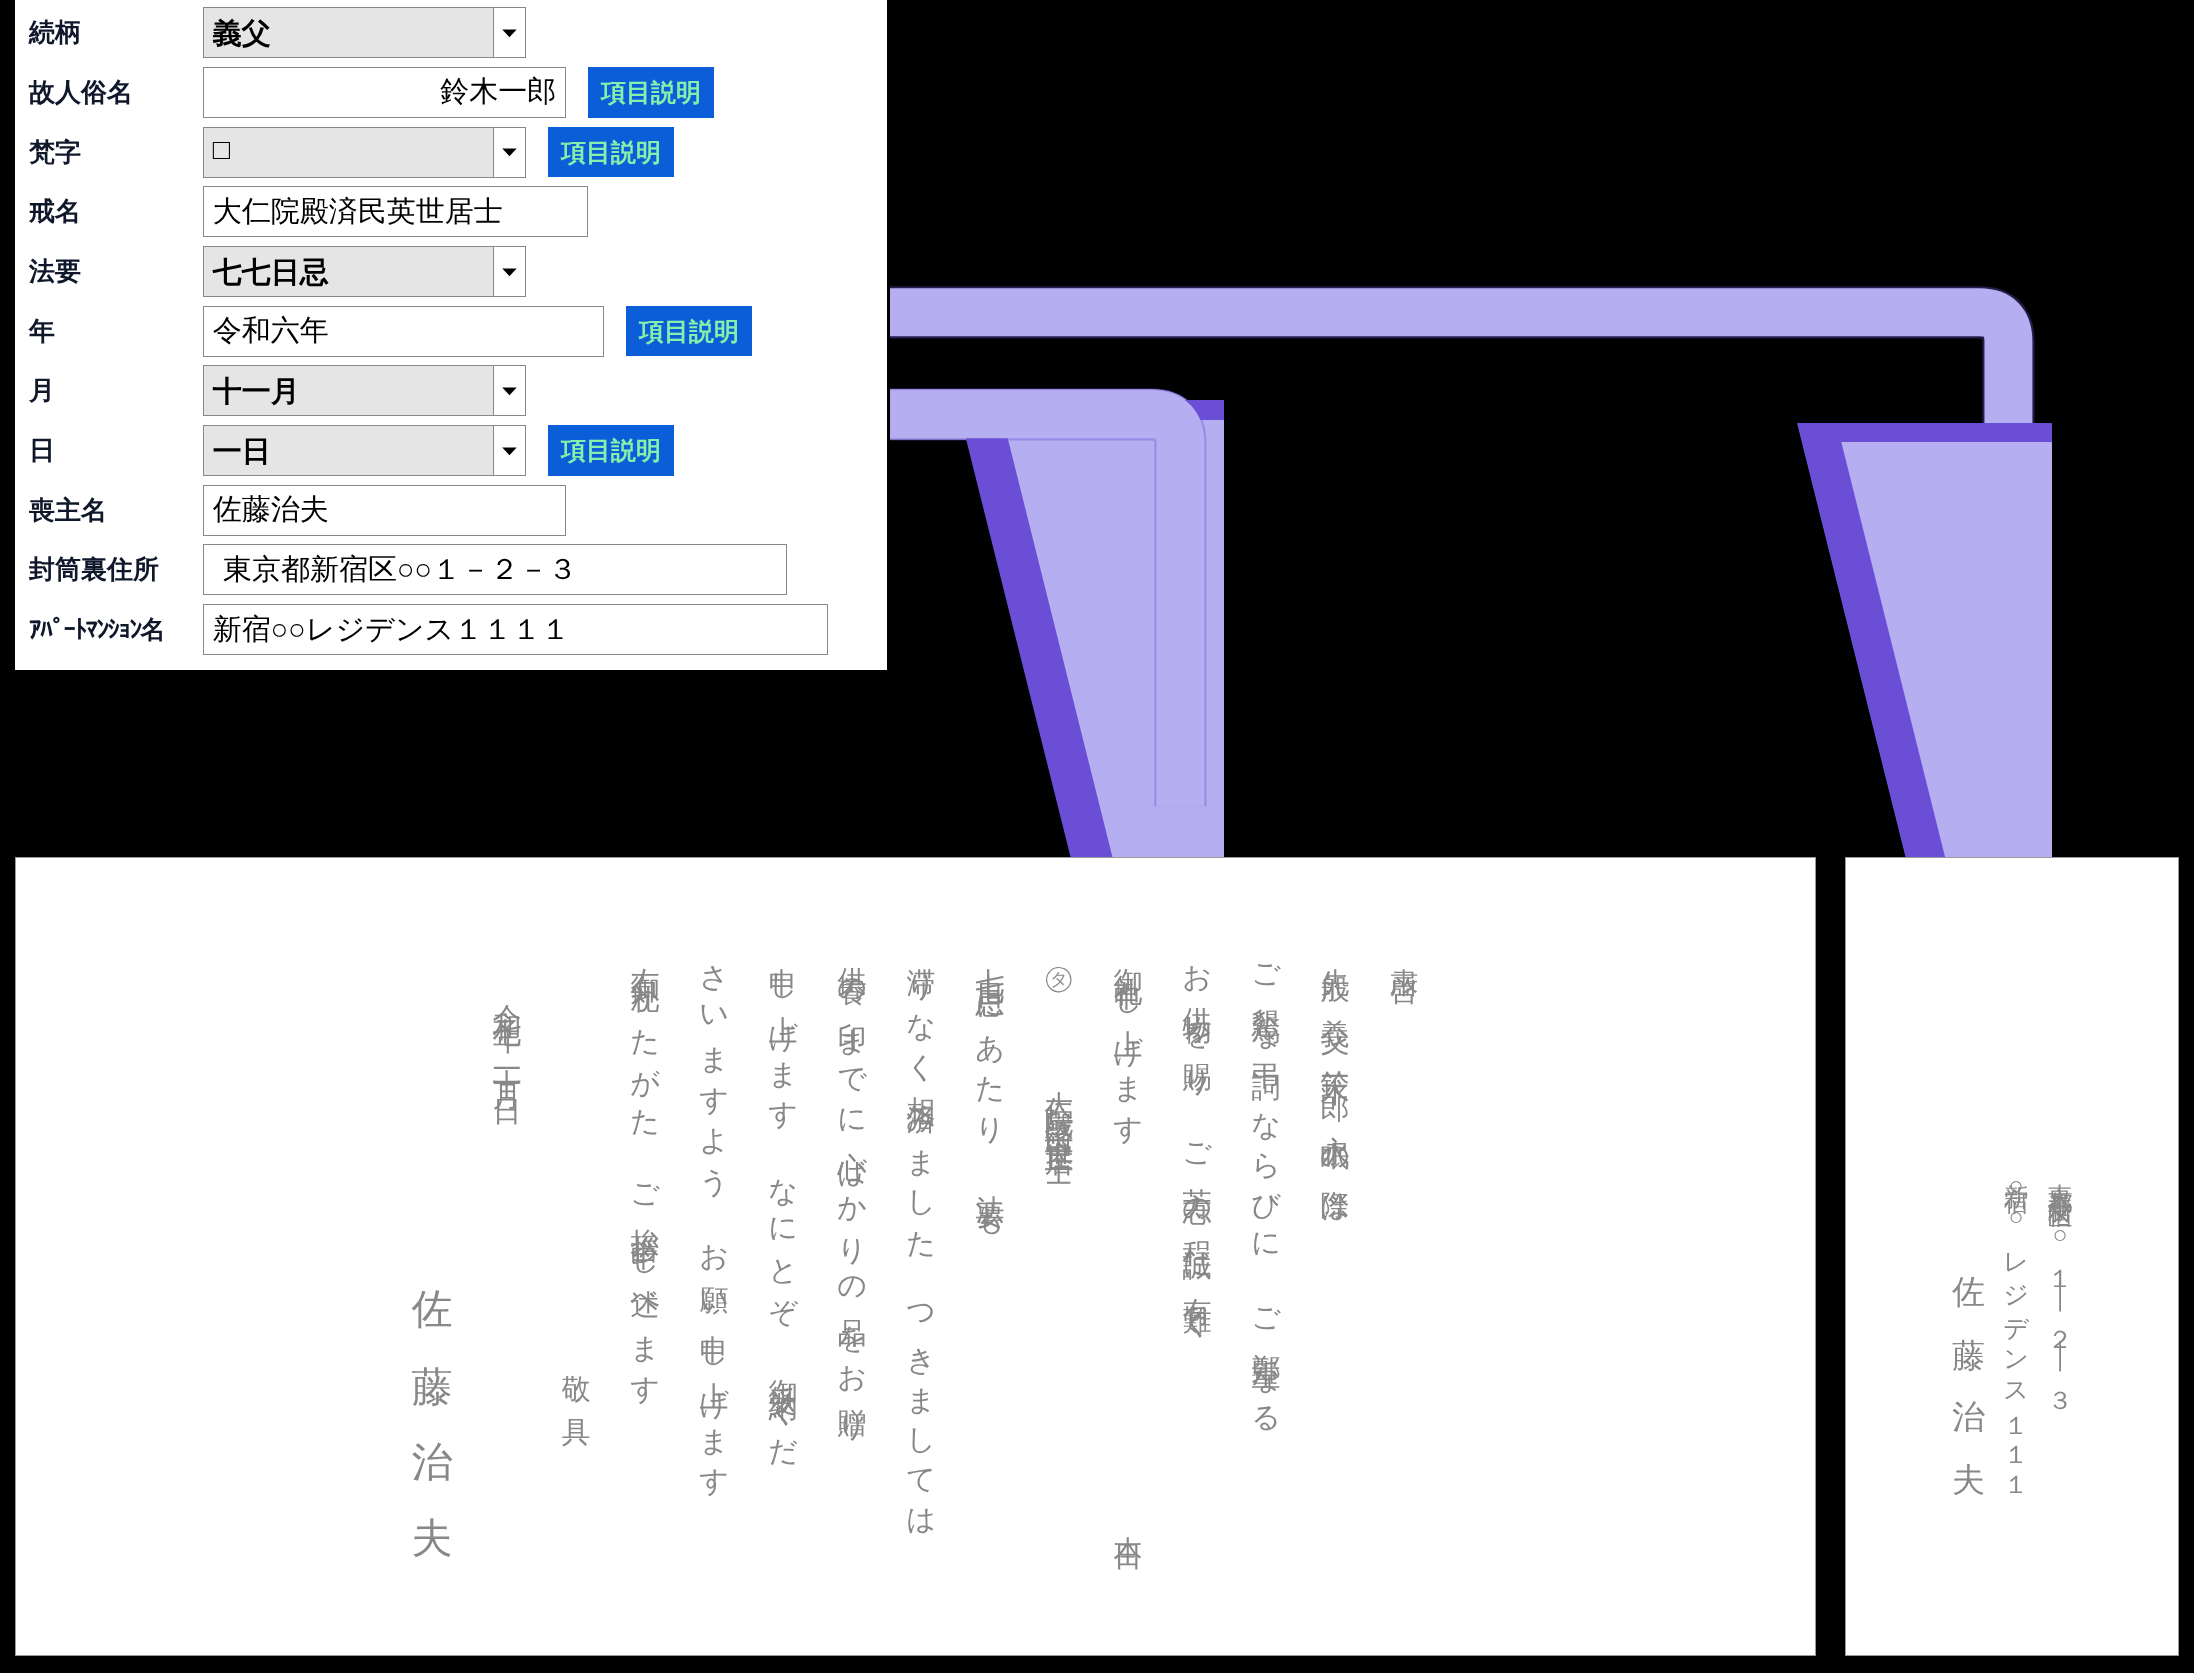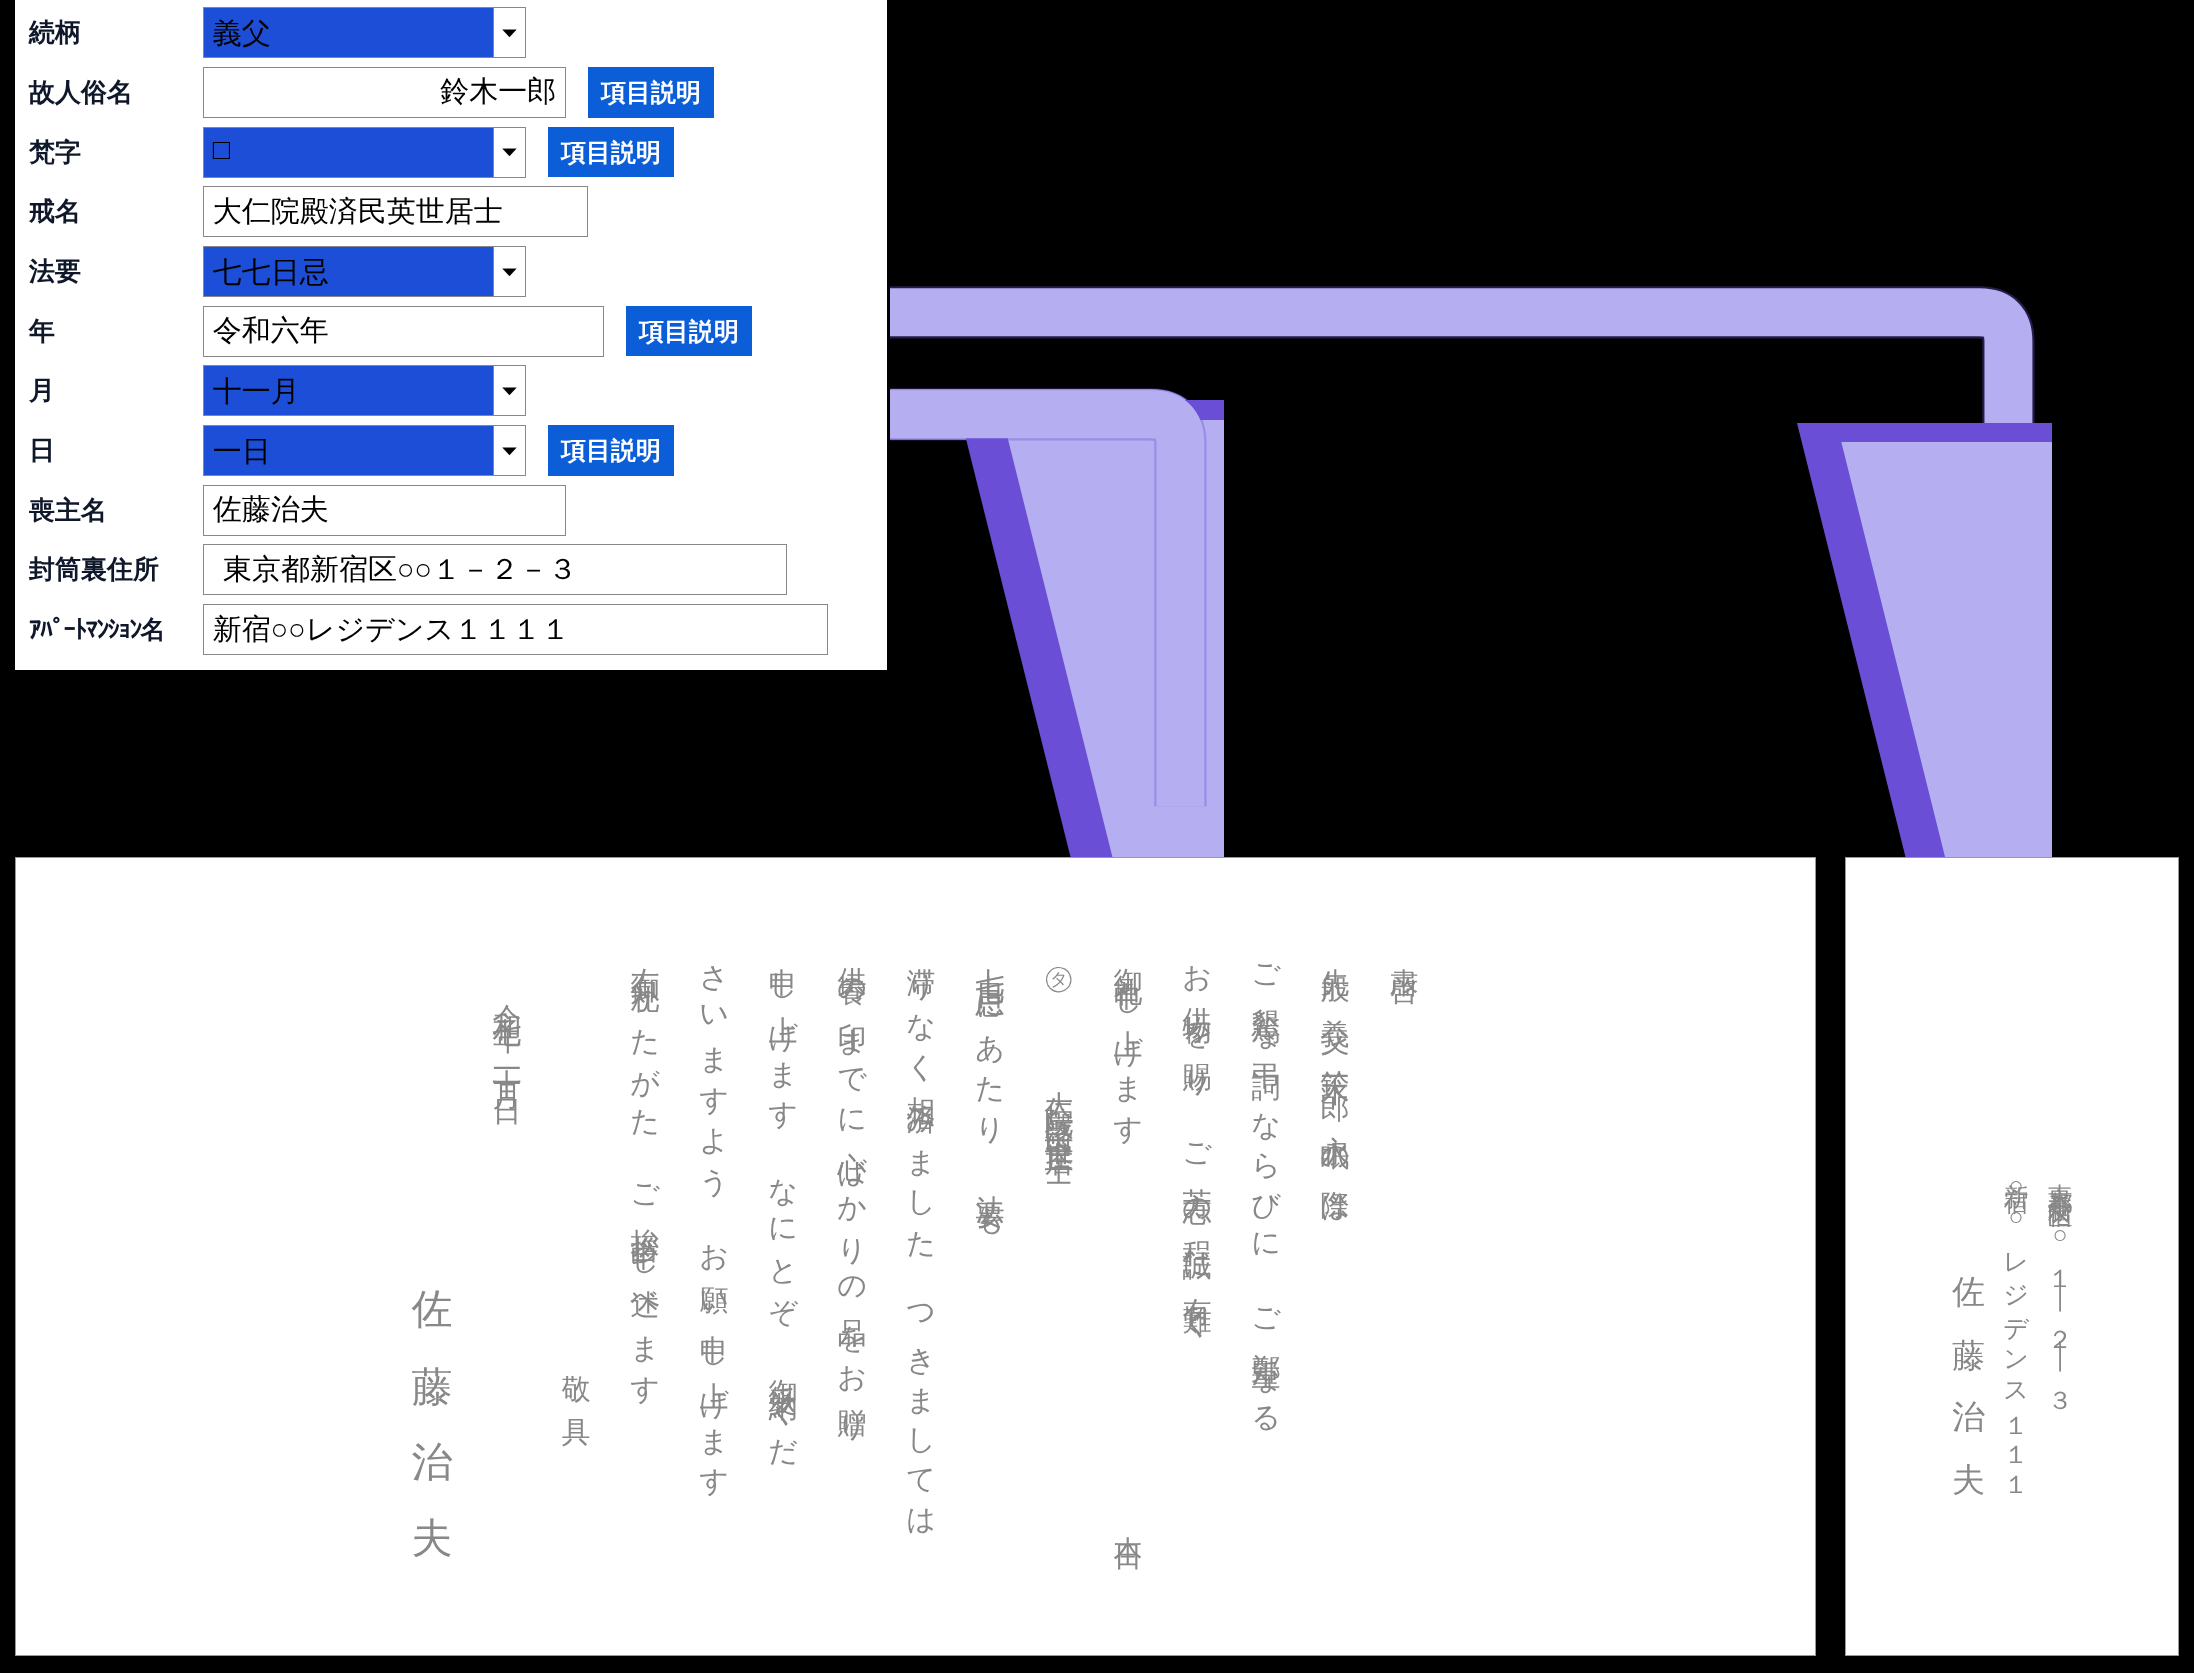--- a/index.html
+++ b/index.html
@@ -43,38 +43,39 @@
   }
   .select-wrap {
     position: relative;
     display: inline-flex;
   }
   .select-display {
     border: 0.7px solid #888;
     padding: 5.8px 8.7px;
     font-size: 29px;
     height: 51px;
-    background: #1d4ed8;
+    background: #e5e5e5;
     width: 291px;
+    font-weight: bold;
   }
   .select-arrow {
     border: 0.7px solid #888;
     border-left: none;
     width: 32px;
     height: 51px;
     display: flex;
     align-items: center;
     justify-content: center;
     background: #fff;
     font-size: 19px;
   }
   .select-arrow::after { content: "▼"; transform: scaleX(1.3) scaleY(0.7); display:inline-block;}
   .help-btn {
     background: #0b5ed7;
-    color: #ffffff;
+    color: #86efac;
     font-weight: bold;
     font-size: 25px;
     padding: 8.7px 13px;
     margin-left: 22px;
     border: none;
     cursor: pointer;
   }
 
   
   .arrow {

